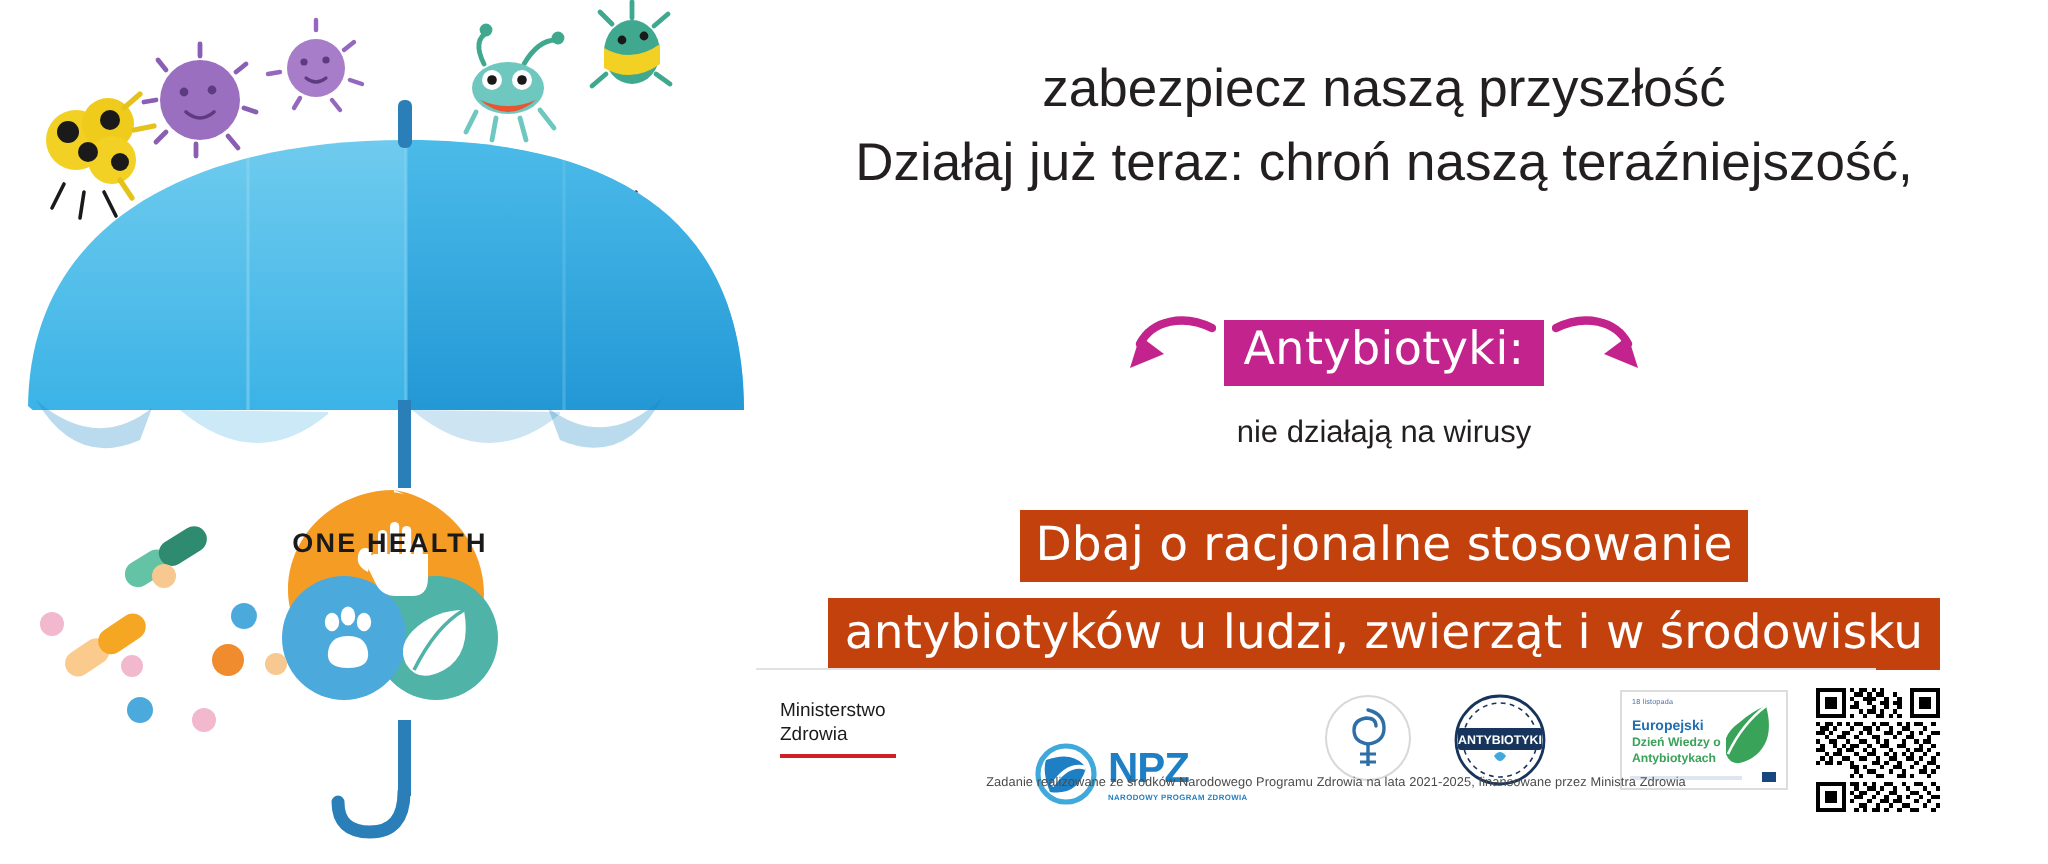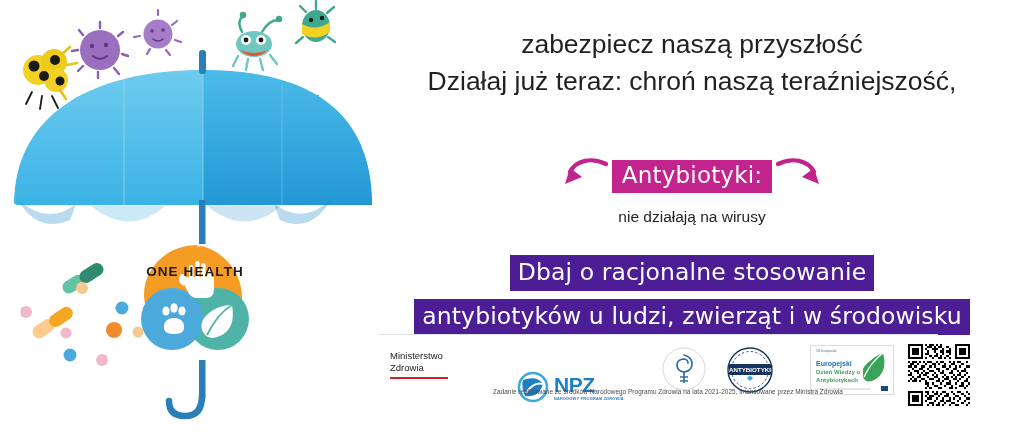--- a/index.html
+++ b/index.html
@@ -57,21 +57,21 @@
 
   .sub-row{
     position:absolute;left:0;top:208px;width:664px;
     display:flex;justify-content:center;gap:24px;
     font-size:15.5px;color:#231f20;white-space:nowrap;
   }
 
   
   .cta{position:absolute;left:0;top:255px;width:664px;text-align:center;}
   .cta span{
-    display:inline-block;background:#4c1d95;color:#fff;
+    display:inline-block;background:#c2410c;color:#fff;
     font-family:"DejaVu Sans","Liberation Sans",sans-serif;
     font-size:23.5px;line-height:30px;letter-spacing:.1px;
     padding:2px 8px 4px 8px;white-space:nowrap;
   }
   .cta .c2{margin-top:8px;}
 
   
   .footer{position:absolute;left:378px;top:334px;width:646px;height:70px;}
   .foot-rule{position:absolute;left:0;top:0;width:560px;height:1px;background:#e2e2e2;}
   .logos{position:absolute;left:0;top:8px;width:646px;height:56px;}

